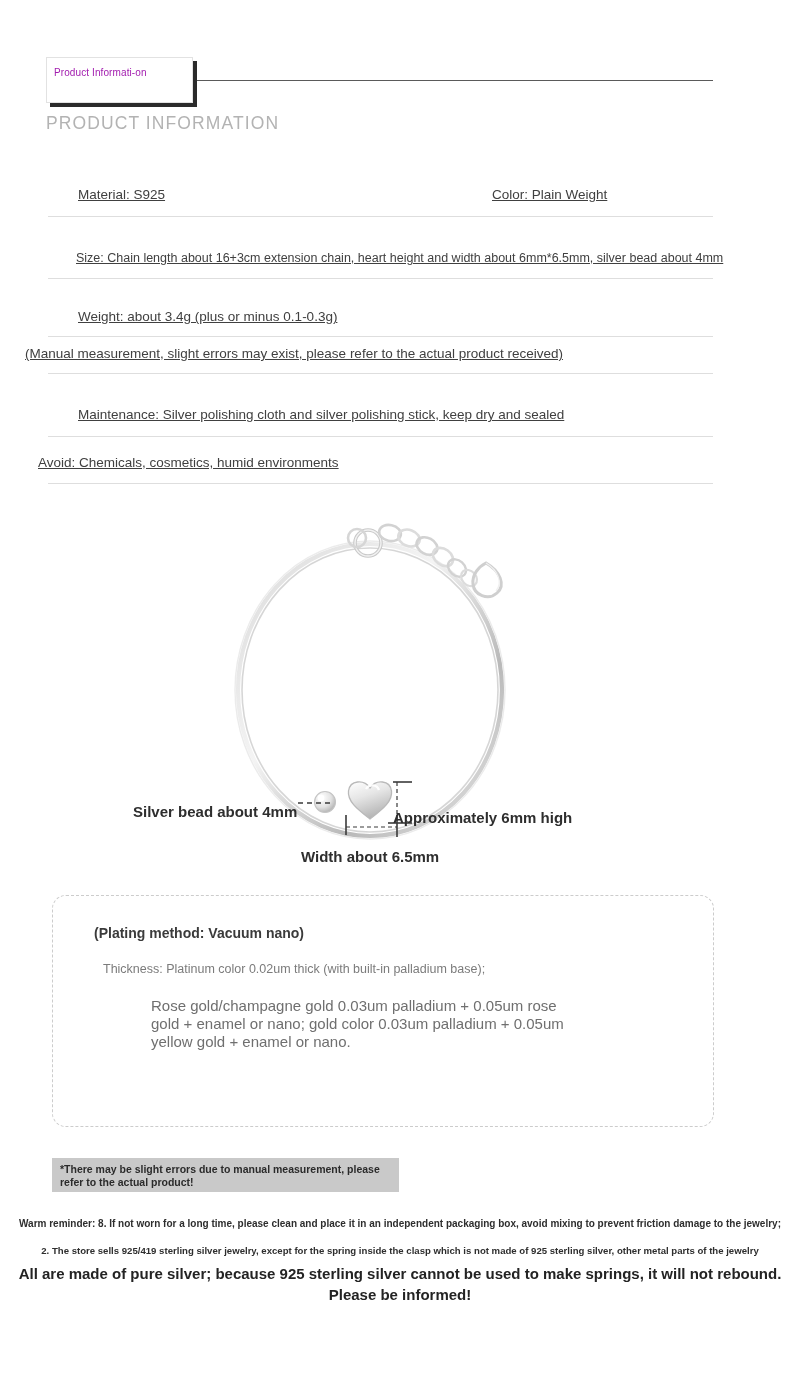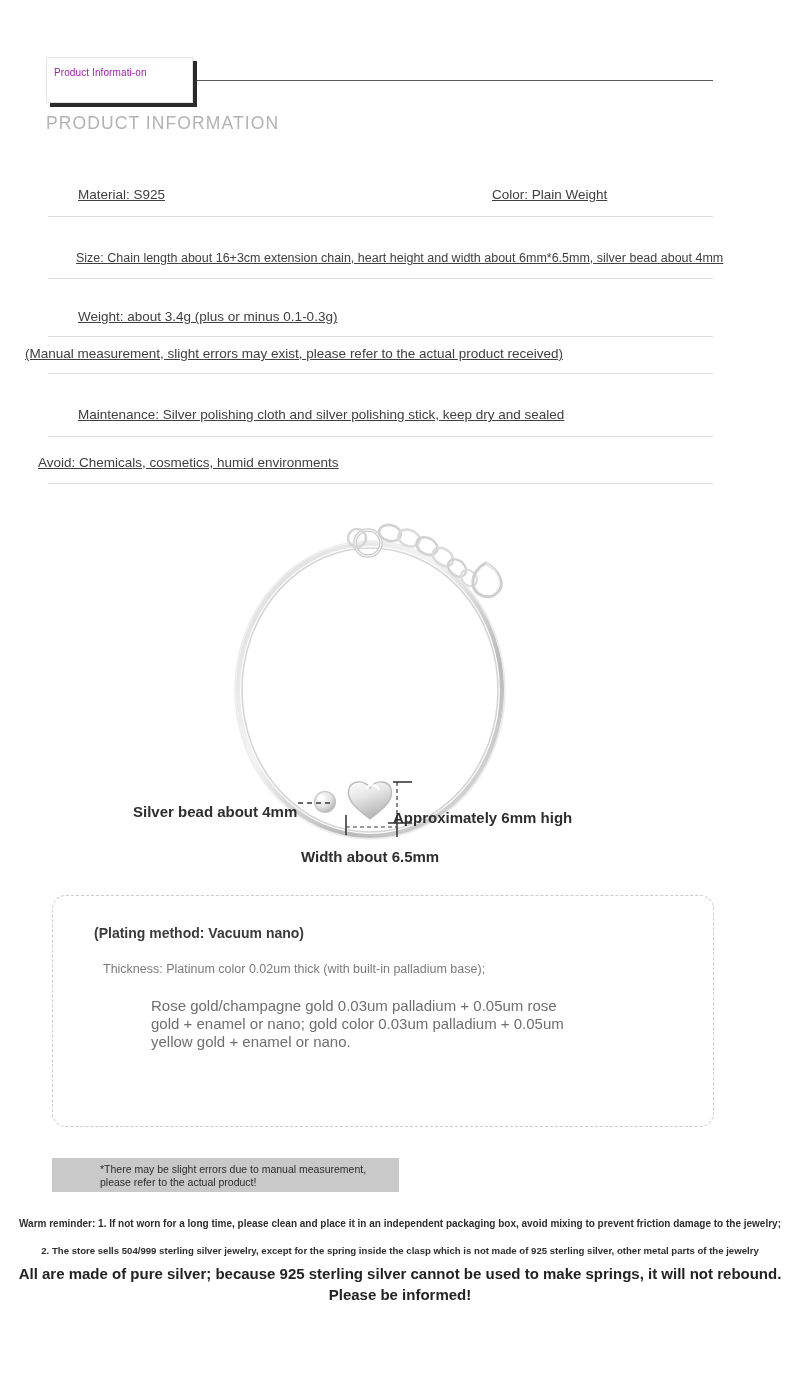--- a/index.html
+++ b/index.html
@@ -121,21 +121,21 @@
 
   
   .err-box {
     position: absolute;
     left: 52px; top: 1158px;
     width: 347px; height: 34px;
     background: #c9c9c9;
     padding: 5px 8px 0 8px;
   }
   .err-text {
-    font-size: 10.5px; font-weight: 400; color: #2b2b2b; line-height: 12.5px; margin-left: 40px;
+    font-size: 10.5px; font-weight: 700; color: #2b2b2b; line-height: 12.5px;
   }
   .warm1 {
     position: absolute; left: 0; top: 1218px; width: 800px;
     text-align: center; font-size: 10px; color: #2e2e2e; font-weight: 600;
   }
   .warm2 {
     position: absolute; left: 0; top: 1245px; width: 800px;
     text-align: center; font-size: 9.6px; color: #2e2e2e; font-weight: 600;
   }
   .warm3 {
@@ -257,17 +257,17 @@
   <div class="plating">
     <div class="pl-title">(Plating method: Vacuum nano)</div>
     <div class="pl-thick">Thickness: Platinum color 0.02um thick (with built-in palladium base);</div>
     <div class="pl-rose">Rose gold/champagne gold 0.03um palladium + 0.05um rose gold + enamel or nano; gold color 0.03um palladium + 0.05um yellow gold + enamel or nano.</div>
   </div>
 
   <div class="err-box">
     <div class="err-text">*There may be slight errors due to manual measurement, please refer to the actual product!</div>
   </div>
 
-  <div class="warm1">Warm reminder: 1. If not worn for a long time, please clean and place it in an independent packaging box, avoid mixing to prevent friction damage to the jewelry;</div>
-  <div class="warm2">2. The store sells 504/999 sterling silver jewelry, except for the spring inside the clasp which is not made of 925 sterling silver, other metal parts of the jewelry</div>
+  <div class="warm1">Warm reminder: 8. If not worn for a long time, please clean and place it in an independent packaging box, avoid mixing to prevent friction damage to the jewelry;</div>
+  <div class="warm2">2. The store sells 925/419 sterling silver jewelry, except for the spring inside the clasp which is not made of 925 sterling silver, other metal parts of the jewelry</div>
   <div class="warm3">All are made of pure silver; because 925 sterling silver cannot be used to make springs, it will not rebound. Please be informed!</div>
 
 </div>
 
 </body></html>

